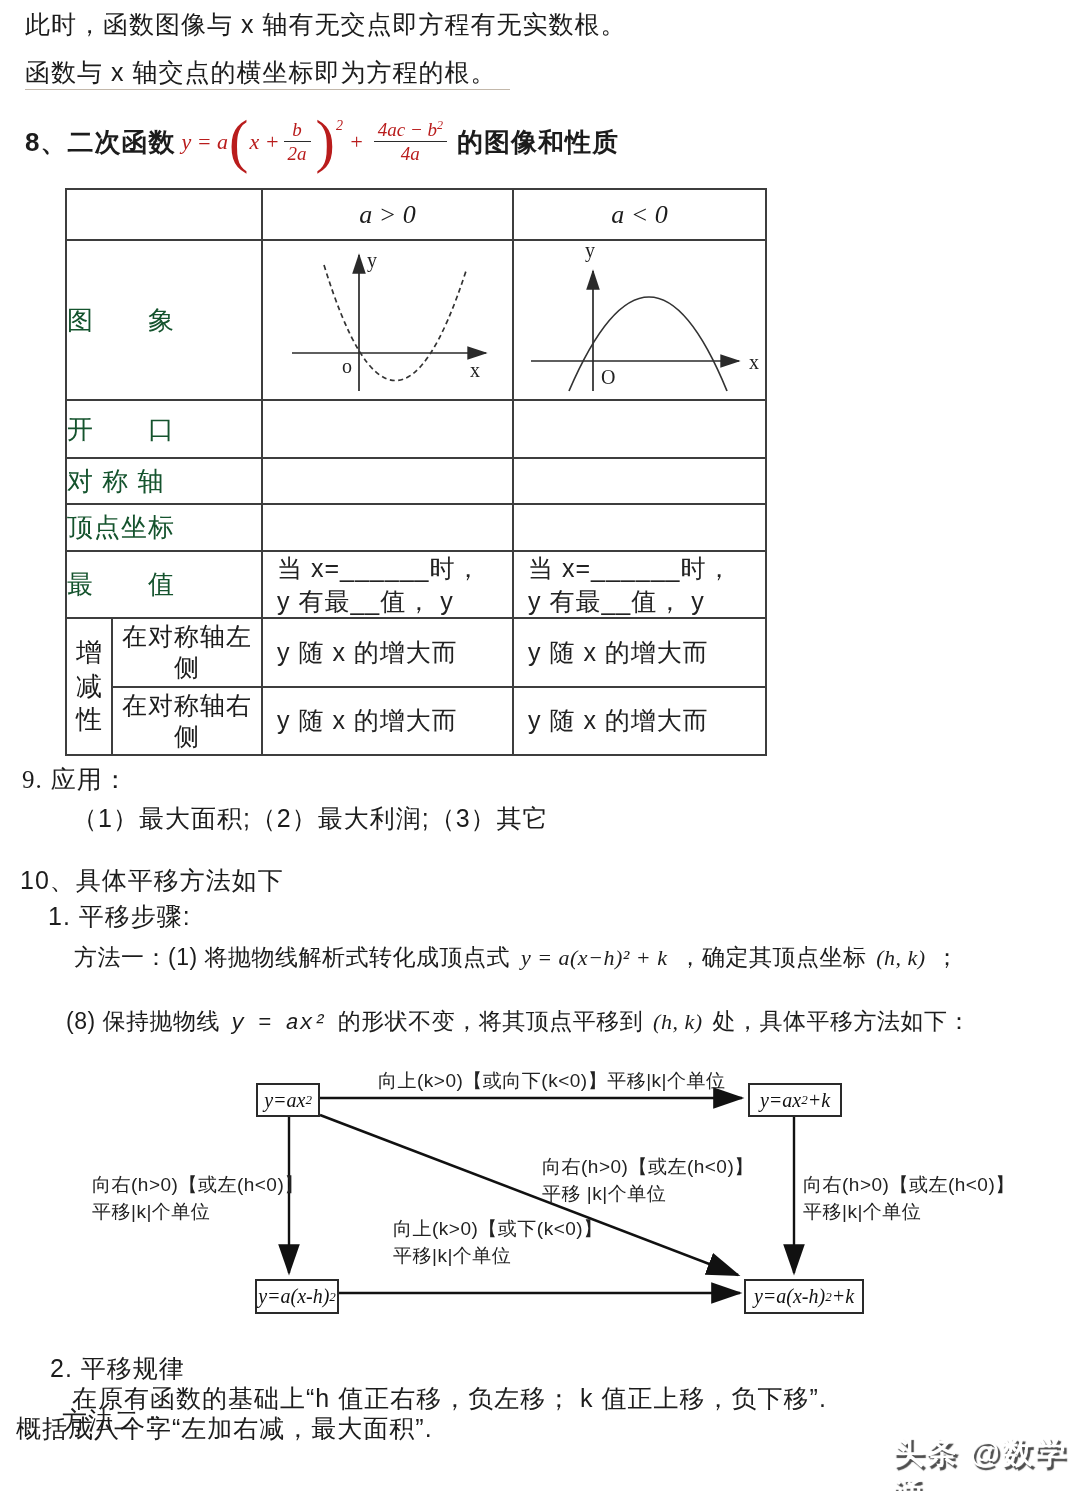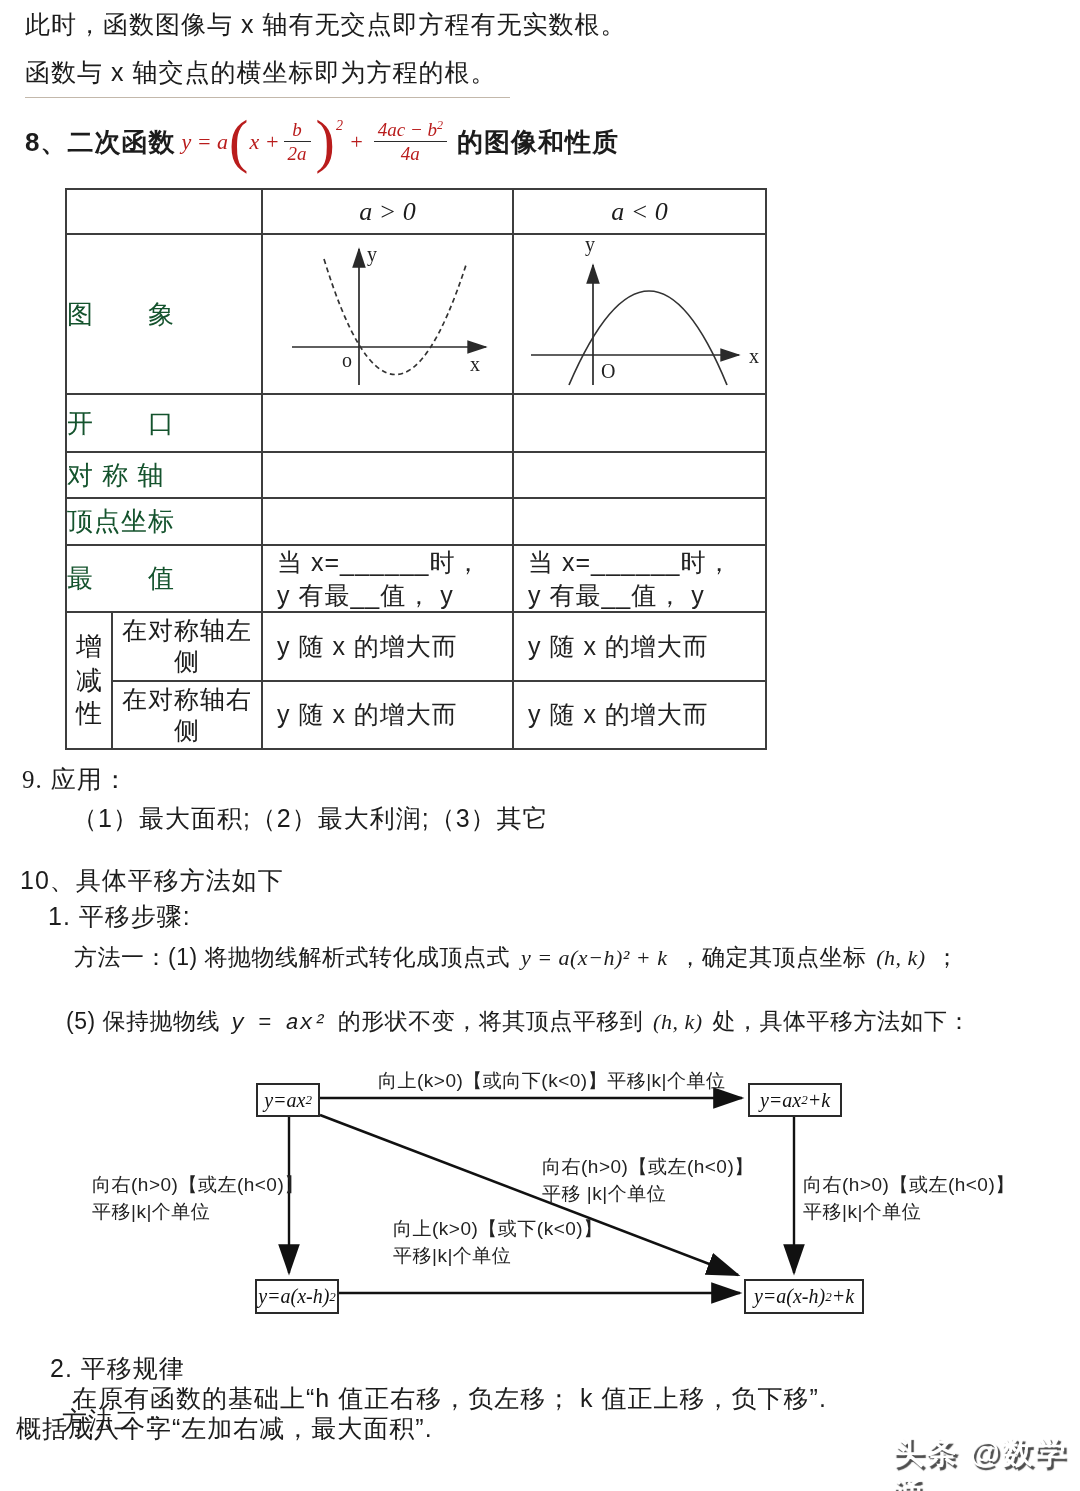--- a/index.html
+++ b/index.html
@@ -3,21 +3,21 @@
 <meta charset="utf-8">
 <style>
   html,body {margin:0; padding:0; background:#ffffff;}
   .page {position:relative; width:1080px; height:1491px; background:#ffffff; overflow:hidden;
          font-family:"Liberation Sans","DejaVu Sans",sans-serif; color:#1c1c1c;}
   .abs {position:absolute;}
   .cn  {font-size:25px; letter-spacing:1px;}
   .sm  {font-size:23px; letter-spacing:0.5px;}
   .bold {font-weight:normal;}
   .math {font-family:"Liberation Serif","DejaVu Serif",serif; font-style:italic;}
-  .underlined {display:inline-block; border-bottom:1px solid #c3b8ab; padding-bottom:8px; padding-right:14px;}
+  .underlined {display:inline-block; border-bottom:1px solid #c3b8ab; padding-right:14px;}
 
   
   .s8 {display:flex; align-items:center; font-size:26px;}
   .s8 .t {font-weight:bold; letter-spacing:1px;}
   .formula {display:flex; align-items:center; font-size:22px; margin:0 6px; font-family:"Liberation Serif","DejaVu Serif",serif; font-style:italic; color:#b91c1c;}
   .frac {display:inline-flex; flex-direction:column; text-align:center; font-size:19px; line-height:1.15; margin:0 4px; vertical-align:middle;}
   .frac .den {border-top:1.6px solid #2b2b2b; padding:1px 4px 0 4px;}
   .frac .num {padding:0 4px;}
   .bp {font-size:58px; font-weight:400; line-height:0.9; font-style:normal; transform:scaleY(1.02); margin:0 1px;}
   .pexp {font-size:14px; align-self:flex-start; margin-top:2px; font-style:italic;}
@@ -78,21 +78,21 @@
   </div>
 
   <table class="prop-table abs" style="left:65px; top:188px;">
     <colgroup>
         <col style="width:46px">
         <col style="width:150px">
         <col style="width:251px">
         <col style="width:253px">
       </colgroup>
     <tbody>
-    <tr style="height:45px;">
+    <tr style="height:51px;">
       <td colspan="2"></td>
       <td class="hd math">a &gt; 0</td>
       <td class="hd math">a &lt; 0</td>
     </tr>
     <tr style="height:158px;">
       <td colspan="2" class="lbl">图　　象</td>
       <td class="gcell">
         <svg width="247" height="154" viewBox="0 0 247 154">
           <defs>
             <marker id="ar1" markerWidth="13" markerHeight="9" refX="11" refY="4" orient="auto">
@@ -178,21 +178,21 @@
 
   <div class="abs sm" style="left:74px; top:942px; width:990px;">
     <span>方法一：(1) 将抛物线解析式转化成顶点式</span>
     <span class="math" style="font-size:22px; padding:0 4px;">y = a(x−h)² + k</span>
     <span>，确定其顶点坐标</span>
     <span class="math" style="font-size:22px; padding:0 3px;">(h, k)</span>
     <span>；</span>
   </div>
 
   <div class="abs sm" style="left:66px; top:1006px; width:1000px;">
-    <span>(5) 保持抛物线</span>
+    <span>(8) 保持抛物线</span>
     <span class="math" style="font-size:22px; padding:0 4px;font-family:Liberation Mono, monospace;">y = ax²</span>
     <span>的形状不变，将其顶点平移到</span>
     <span class="math" style="font-size:22px; padding:0 3px;">(h, k)</span>
     <span>处，具体平移方法如下：</span>
   </div>
 
   <div class="diagram">
     <svg width="1080" height="315" viewBox="0 0 1080 315" style="position:absolute; left:0; top:0;">
       <defs>
         <marker id="dah" markerWidth="14" markerHeight="10" refX="12" refY="4.5" orient="auto">

